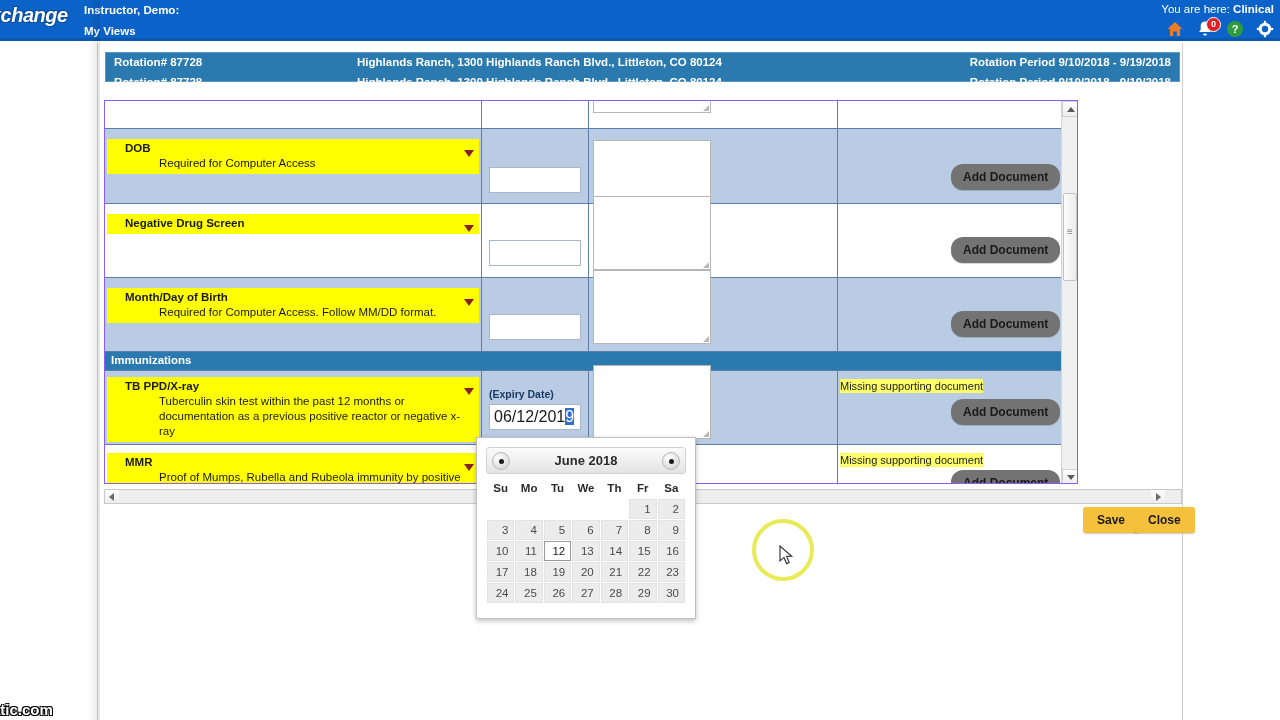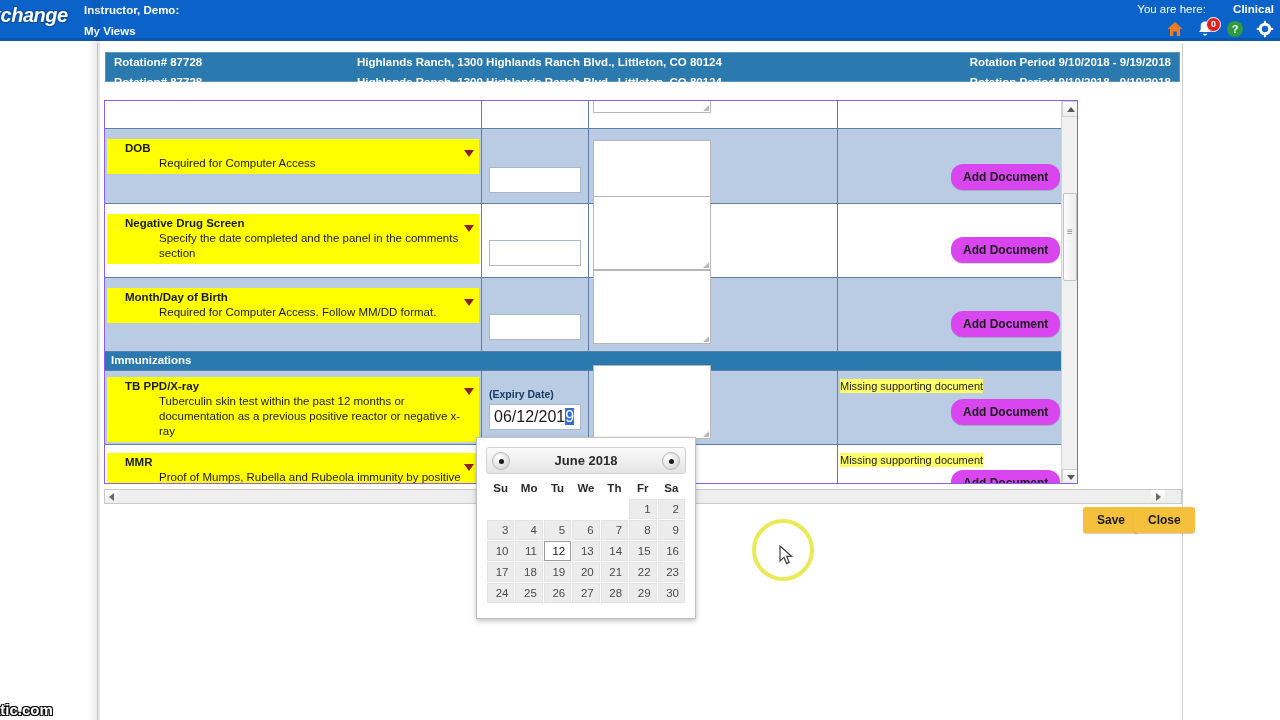--- a/index.html
+++ b/index.html
@@ -40,21 +40,21 @@
   .myviews {
     position: absolute; left: 84px; top: 25px;
     color: #ffffff; font-size: 11.5px; font-weight: bold;
     white-space: nowrap;
   }
   .youarehere {
     position: absolute; right: 6px; top: 3px;
     color: #ffffff; font-size: 11.5px;
     white-space: nowrap;
   }
-  .youarehere b { font-weight: bold; margin-left: 24px; }
+  .youarehere b { font-weight: bold; }
   .iconbar {
     position: absolute; right: 6px; top: 20px;
     display: flex; align-items: center; gap: 12px;
   }
   .icon-wrap { position: relative; width: 18px; height: 18px; display:block; }
   .badge {
     position: absolute; right: -7px; top: -3px;
     background: #e02020; color: #fff;
     border: 1.5px solid #ffffff;
     border-radius: 50%;
@@ -157,21 +157,21 @@
   }
 
   .missing {
     position: absolute; left: 2px; top: 8px;
     background: #ffff66; color: #1a1a1a;
     font-size: 11px; padding: 1px 0;
     white-space: nowrap;
   }
   .addbtn {
     position: absolute; left: 113px;
-    background: #d946ef; color: #1a1a1a;
+    background: #737373; color: #1a1a1a;
     border: none; border-radius: 12px;
     font-size: 12px; font-weight: bold;
     font-family: "Liberation Sans", sans-serif;
     padding: 6px 12px; cursor: pointer;
     box-shadow: 0 1px 0 rgba(0,0,0,.15);
   }
 
   .sect-header {
     position: relative; width: 1062px; height: 19px;
     background: #2a7ab0; border-bottom: 1px solid #5d7ea6;
@@ -399,21 +399,20 @@
         </div>
         <div class="cell c-doc">
           <button class="addbtn" style="top:35px">Add Document</button>
         </div>
       </div>
 
       <div class="row plain" style="height:74px">
         <div class="cell c-label">
           <div class="ylabel">
             <div class="ttl">Negative Drug Screen</div>
-            <div class="desc">Specify the date completed and the panel in the comments section</div>
             <span class="flag"></span>
           </div>
         </div>
         <div class="cell c-date">
           <div class="dateinput" style="top:36px"></div>
         </div>
         <div class="cell c-notes">
           <div class="notesbox" style="top:-8px"></div>
         </div>
         <div class="cell c-doc">

